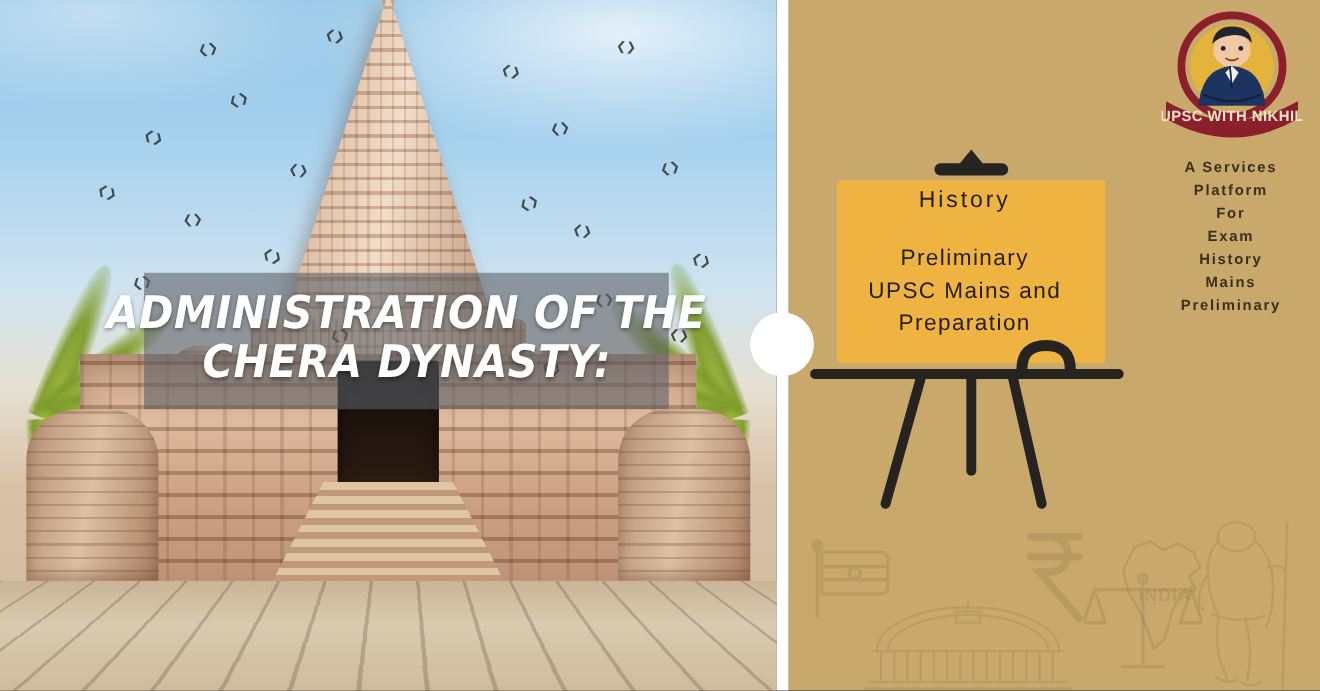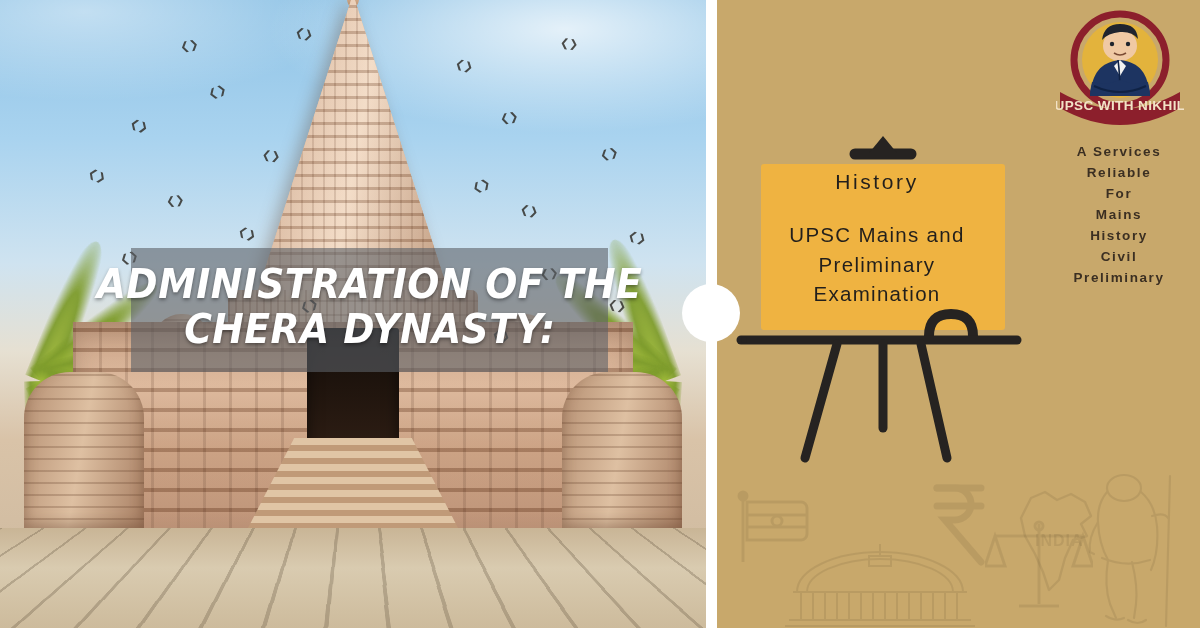--- a/index.html
+++ b/index.html
@@ -293,25 +293,25 @@
           <path d="M36 74 q14 4 28 -2 q14 6 28 2 q2 8 2 14 l-60 0 q0 -6 2 -14 Z" fill="#1d3461"></path>
           <path d="M38 78 q26 12 52 0" stroke="#0f2244" stroke-width="2" fill="none"></path>
         </g>
         <path d="M4 84 q60 34 120 0 l0 16 q-60 34 -120 0 Z" fill="#8c1f2c"></path>
         <text x="64" y="102" text-anchor="middle" font-family="Liberation Sans, sans-serif" font-size="13.5" font-weight="700" fill="#f2e2c6" letter-spacing=".4">UPSC WITH NIKHIL</text>
       </svg>
     </div>
 
     <div class="tagline">
       <span>A Services</span>
-      <span>Reliable</span>
+      <span>Platform</span>
       <span>For</span>
+      <span>Exam</span>
+      <span>History</span>
       <span>Mains</span>
-      <span>History</span>
-      <span>Civil</span>
       <span>Preliminary</span>
     </div>
 
     <div class="easel">
       <svg viewBox="0 0 310 360">
         <g stroke="#262321" stroke-width="11" stroke-linecap="round" fill="none">
           <line x1="122" y1="26" x2="178" y2="26"></line>
         </g>
         <path d="M136 25 L150 8 L164 25 Z" fill="#262321"></path>
         <rect x="28" y="36" width="244" height="166" rx="3" fill="#efb341"></rect>
@@ -324,20 +324,20 @@
           <line x1="104" y1="216" x2="72" y2="330"></line>
           <line x1="150" y1="216" x2="150" y2="300"></line>
           <line x1="188" y1="216" x2="214" y2="330"></line>
         </g>
       </svg>
     </div>
 
     <div class="board-text">
       <div class="board-head">History</div>
       <div class="board-body">
+        <span>Preliminary</span>
         <span>UPSC Mains and</span>
-        <span>Preliminary</span>
-        <span>Examination</span>
+        <span>Preparation</span>
       </div>
     </div>
 
   </div>
 </div>
 
 </body></html>

